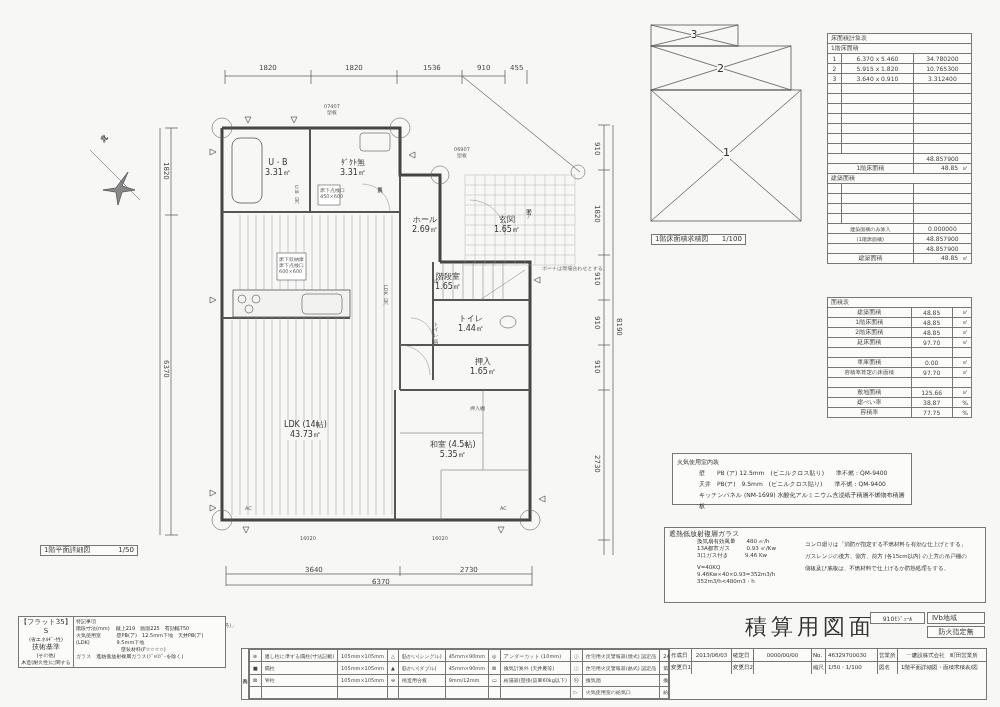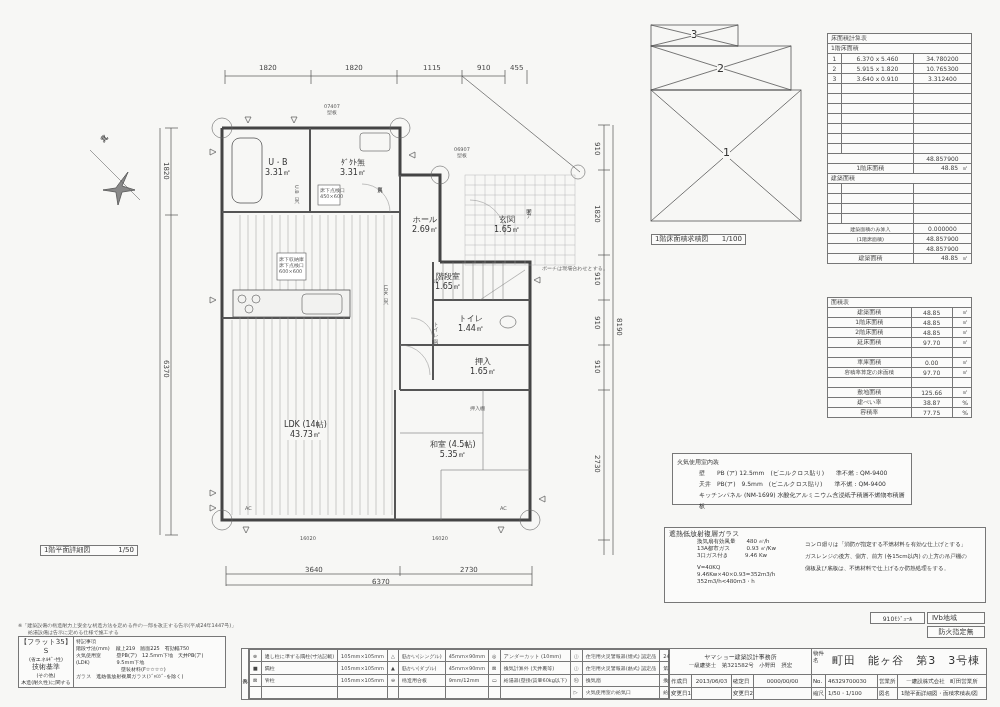--- a/index.html
+++ b/index.html
@@ -183,21 +183,21 @@
     </g>
 
     <g stroke="#666" fill="#888">
       <polygon points="118,185 128,172 122,186 135,190 122,192 118,205 116,192 103,190 116,188"></polygon>
       <line x1="90" y1="150" x2="140" y2="200" stroke-width="0.6"></line>
     </g>
   </svg>
 
   <div class="abs t" style="left:259px;top:64px">1820</div>
   <div class="abs t" style="left:345px;top:64px">1820</div>
-  <div class="abs t" style="left:423px;top:64px">1115</div>
+  <div class="abs t" style="left:423px;top:64px">1536</div>
   <div class="abs t" style="left:477px;top:64px">910</div>
   <div class="abs t" style="left:510px;top:64px">455</div>
 
   <div class="abs t vt" style="left:162px;top:162px">1820</div>
   <div class="abs t vt" style="left:162px;top:360px">6370</div>
   <div class="abs t vt" style="left:92px;top:132px;transform:rotate(-45deg)">真北</div>
 
   <div class="abs t vt" style="left:593px;top:142px">910</div>
   <div class="abs t vt" style="left:593px;top:205px">1820</div>
   <div class="abs t vt" style="left:593px;top:272px">910</div>
@@ -488,29 +488,30 @@
         <div>352m3/h&lt;480m3・h</div>
       </div>
       <div style="padding-left:6px;font-size:5.5px;line-height:12px">
         <div>コンロ廻りは「消防が指定する不燃材料を有効な仕上げとする」</div>
         <div>ガスレンジの後方、側方、前方 (各15cm以内) の上方の吊戸棚の</div>
         <div>側板及び底板は、不燃材料で仕上げるか防熱処理をする。</div>
       </div>
     </div>
   </div>
 
+  <div class="abs big-title" style="left:745px;top:612px">積算用図面</div>
   <div class="abs box" style="left:870px;top:612px;width:55px;height:12px;font-size:6px;text-align:center;line-height:11px">910ﾓｼﾞｭｰﾙ</div>
   <div class="abs box" style="left:927px;top:612px;width:58px;height:12px;font-size:7px;padding-left:4px;line-height:11px">Ⅳb地域</div>
   <div class="abs box" style="left:927px;top:626px;width:58px;height:12px;font-size:7px;text-align:center;line-height:11px">防火指定無</div>
 
   <div class="abs tiny" style="left:18px;top:622px">※「建築設備の構造耐力上安全な構造方法を定める件の一部を改正する告示(平成24年1447号)」</div>
   <div class="abs tiny" style="left:28px;top:629px">給湯設備は告示に定める仕様で施工する</div>
   <div class="abs tiny" style="left:18px;top:638px">※各設備構造基準は水道法16条　下水道法10条　ガス事業法40条に基づき適合させる</div>
 
-  <div class="abs box" style="left:18px;top:636px;width:208px;height:52px;display:flex;font-size:5px;line-height:7px">
+  <div class="abs box" style="left:18px;top:616px;width:208px;height:52px;display:flex;font-size:5px;line-height:7px">
     <div style="width:55px;border-right:1px solid #777;text-align:center;padding-top:1px">
       <div style="font-size:7px;line-height:9px">【フラット35】S</div>
       <div>(省エネﾙｷﾞｰ性)</div>
       <div style="font-size:7px;line-height:9px">技術基準</div>
       <div>(その他)</div>
       <div>木造(耐久性)に関する</div>
     </div>
     <div style="flex:1;padding:1px 2px">
       <div>特記事項</div>
       <div style="display:flex;gap:6px">
@@ -580,28 +581,20 @@
             <td></td>
             <td>▷</td>
             <td>火気使用室の給気口</td>
             <td>給気設備(自然給気)</td>
           </tr>
     </tbody>
       </table>
   </div>
 
   <div class="abs box" style="left:669px;top:648px;width:318px;height:52px;font-size:5.5px">
-    <div style="display:flex;height:26px;border-bottom:1px solid #777">
-      <div style="width:142px;border-right:1px solid #777;text-align:center;padding-top:3px;line-height:9px">
-        <div style="font-size:6px">ヤマショー建築設計事務所</div>
-        <div>一級建築士　第321582号　小野田　摂宏</div>
-      </div>
-      <div style="width:14px;padding:1px">物件名</div>
-      <div style="flex:1;font-size:11px;line-height:24px;padding-left:6px;letter-spacing:1px">町田　能ヶ谷　第3　3号棟</div>
-    </div>
     <div style="display:flex;height:13px;border-bottom:1px solid #777;line-height:12px">
       <div style="width:22px;border-right:1px solid #777;padding-left:1px">作成日</div>
       <div style="width:40px;border-right:1px solid #777;text-align:center">2013/06/03</div>
       <div style="width:22px;border-right:1px solid #777;padding-left:1px">確定日</div>
       <div style="width:58px;border-right:1px solid #777;text-align:center">0000/00/00</div>
       <div style="width:14px;border-right:1px solid #777;padding-left:1px">No.</div>
       <div style="width:52px;border-right:1px solid #777;padding-left:2px">46329700030</div>
       <div style="width:20px;border-right:1px solid #777;padding-left:1px">営業所</div>
       <div style="flex:1;text-align:center">一建設株式会社　町田営業所</div>
     </div>

